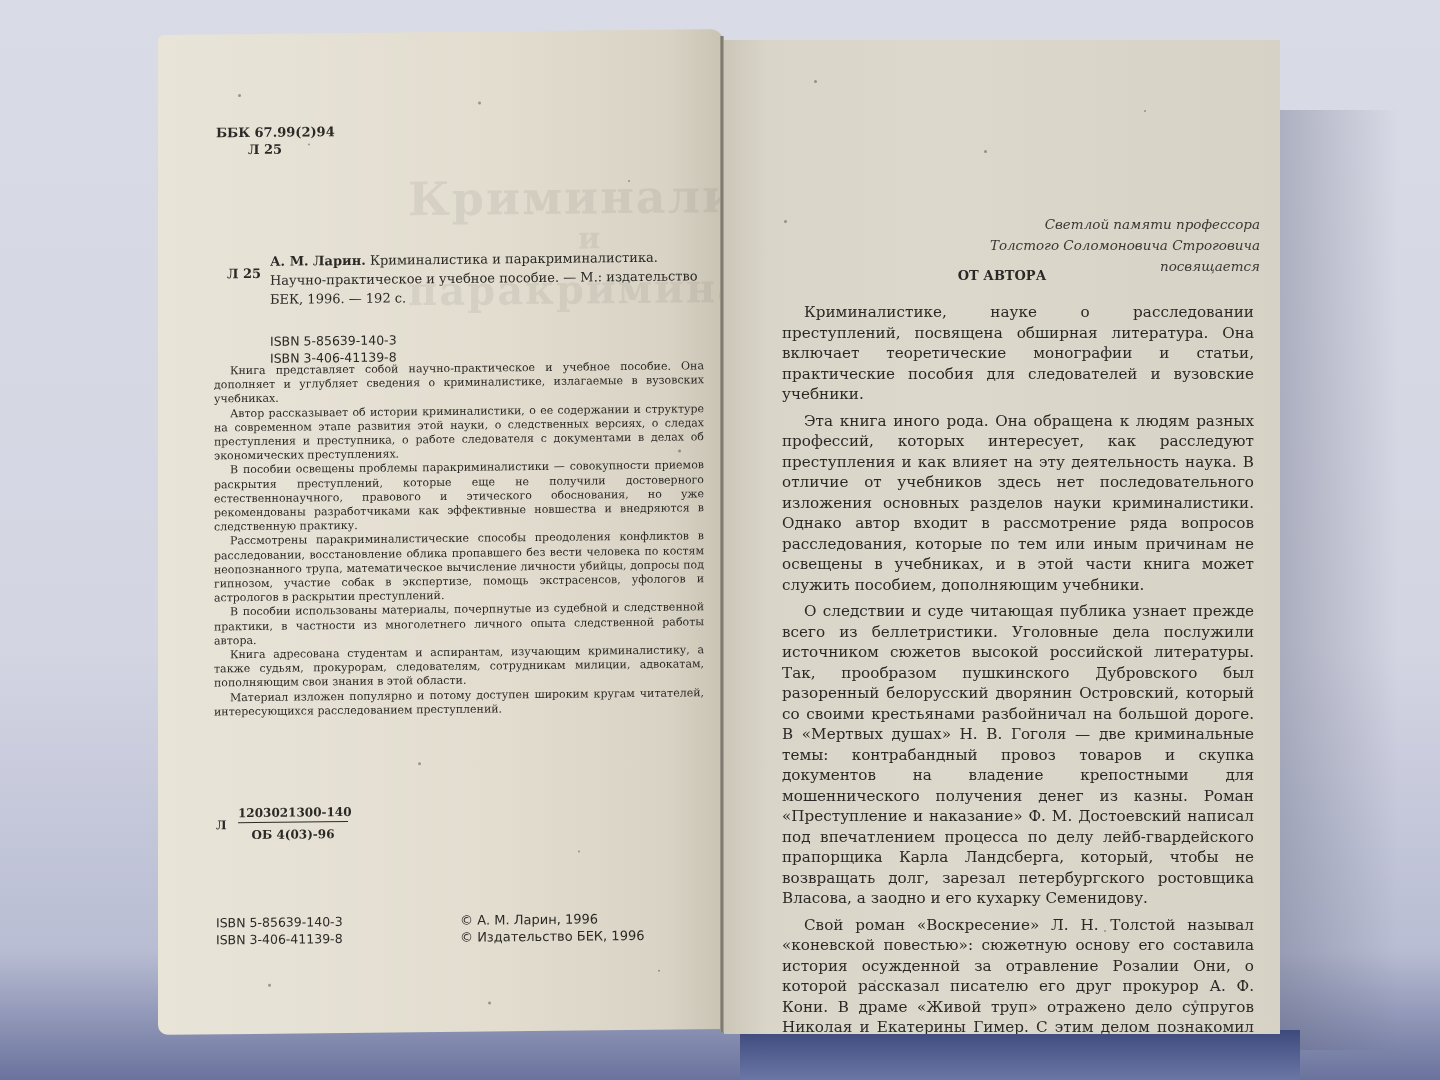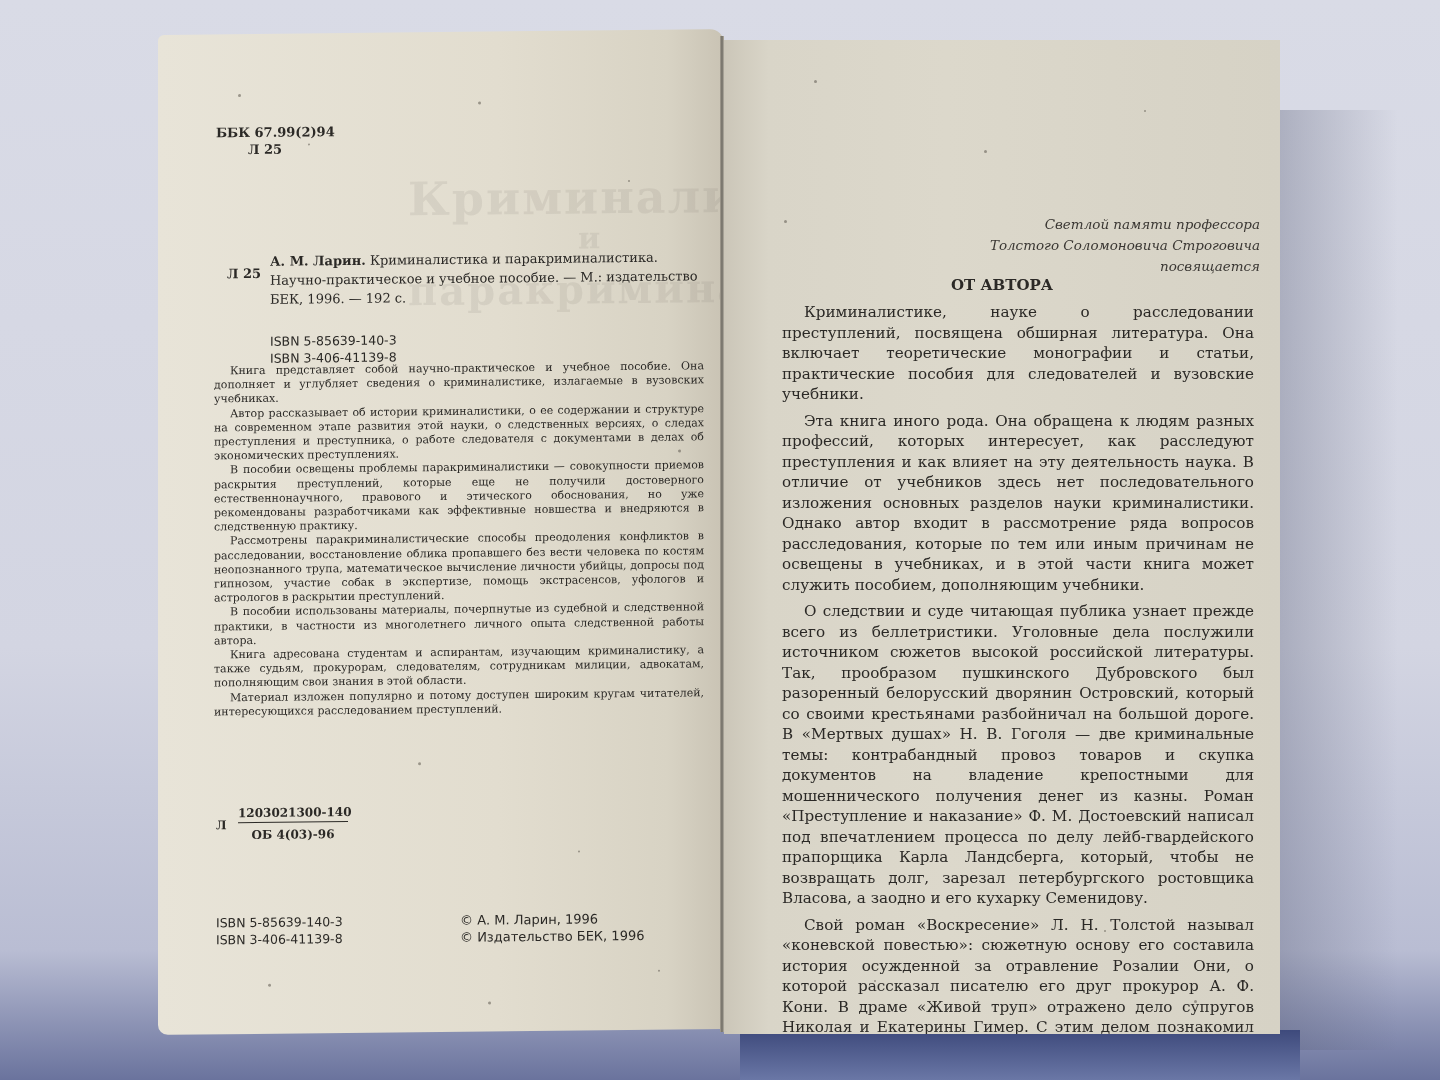--- a/index.html
+++ b/index.html
@@ -49,21 +49,21 @@
   .annot { position: absolute; left: 56px; top: 330px; width: 490px; font-size: 11px; line-height: 14.2px; text-align: justify; }
   .annot p { margin: 0; text-indent: 16px; }
   .frac { position: absolute; left: 58px; top: 772px; font-size: 12px; font-weight: bold; }
   .frac .letter { position: absolute; left: 0; top: 12px; }
   .frac .num { position: absolute; left: 22px; top: 0; width: 110px; text-align: center; border-bottom: 1.3px solid #2b2926; padding-bottom: 2px; white-space: nowrap; }
   .frac .den { position: absolute; left: 22px; top: 22px; width: 110px; text-align: center; white-space: nowrap; }
   .isbn-bottom { position: absolute; left: 58px; top: 880px; font-family: "DejaVu Sans", sans-serif; font-size: 12.5px; line-height: 17px; }
   .copyright { position: absolute; left: 302px; top: 880px; font-family: "DejaVu Sans", sans-serif; font-size: 13px; line-height: 17px; white-space: nowrap; }
 
   .dedication { position: absolute; right: 20px; top: 137px; text-align: right; font-style: italic; font-size: 13.5px; line-height: 21px; color: #3a3733; margin-top: 37px; }
-  .heading { position: absolute; left: 0; width: 556px; top: 236px; text-align: center; font-weight: bold; font-size: 15px; }
+  .heading { position: absolute; left: 0; width: 556px; top: 228px; text-align: center; font-weight: bold; font-size: 13px; }
   .body-text { position: absolute; left: 58px; top: 262px; width: 482px; font-size: 15.2px; line-height: 20.5px; text-align: justify; }
   .body-text p { margin: 0 10px 6px 0; text-indent: 22px; }
 </style>
 </head>
 <body>
 
 <div class="shadow-right"></div>
 <div class="shadow-bottom"></div>
 
 <div class="page page-left">

